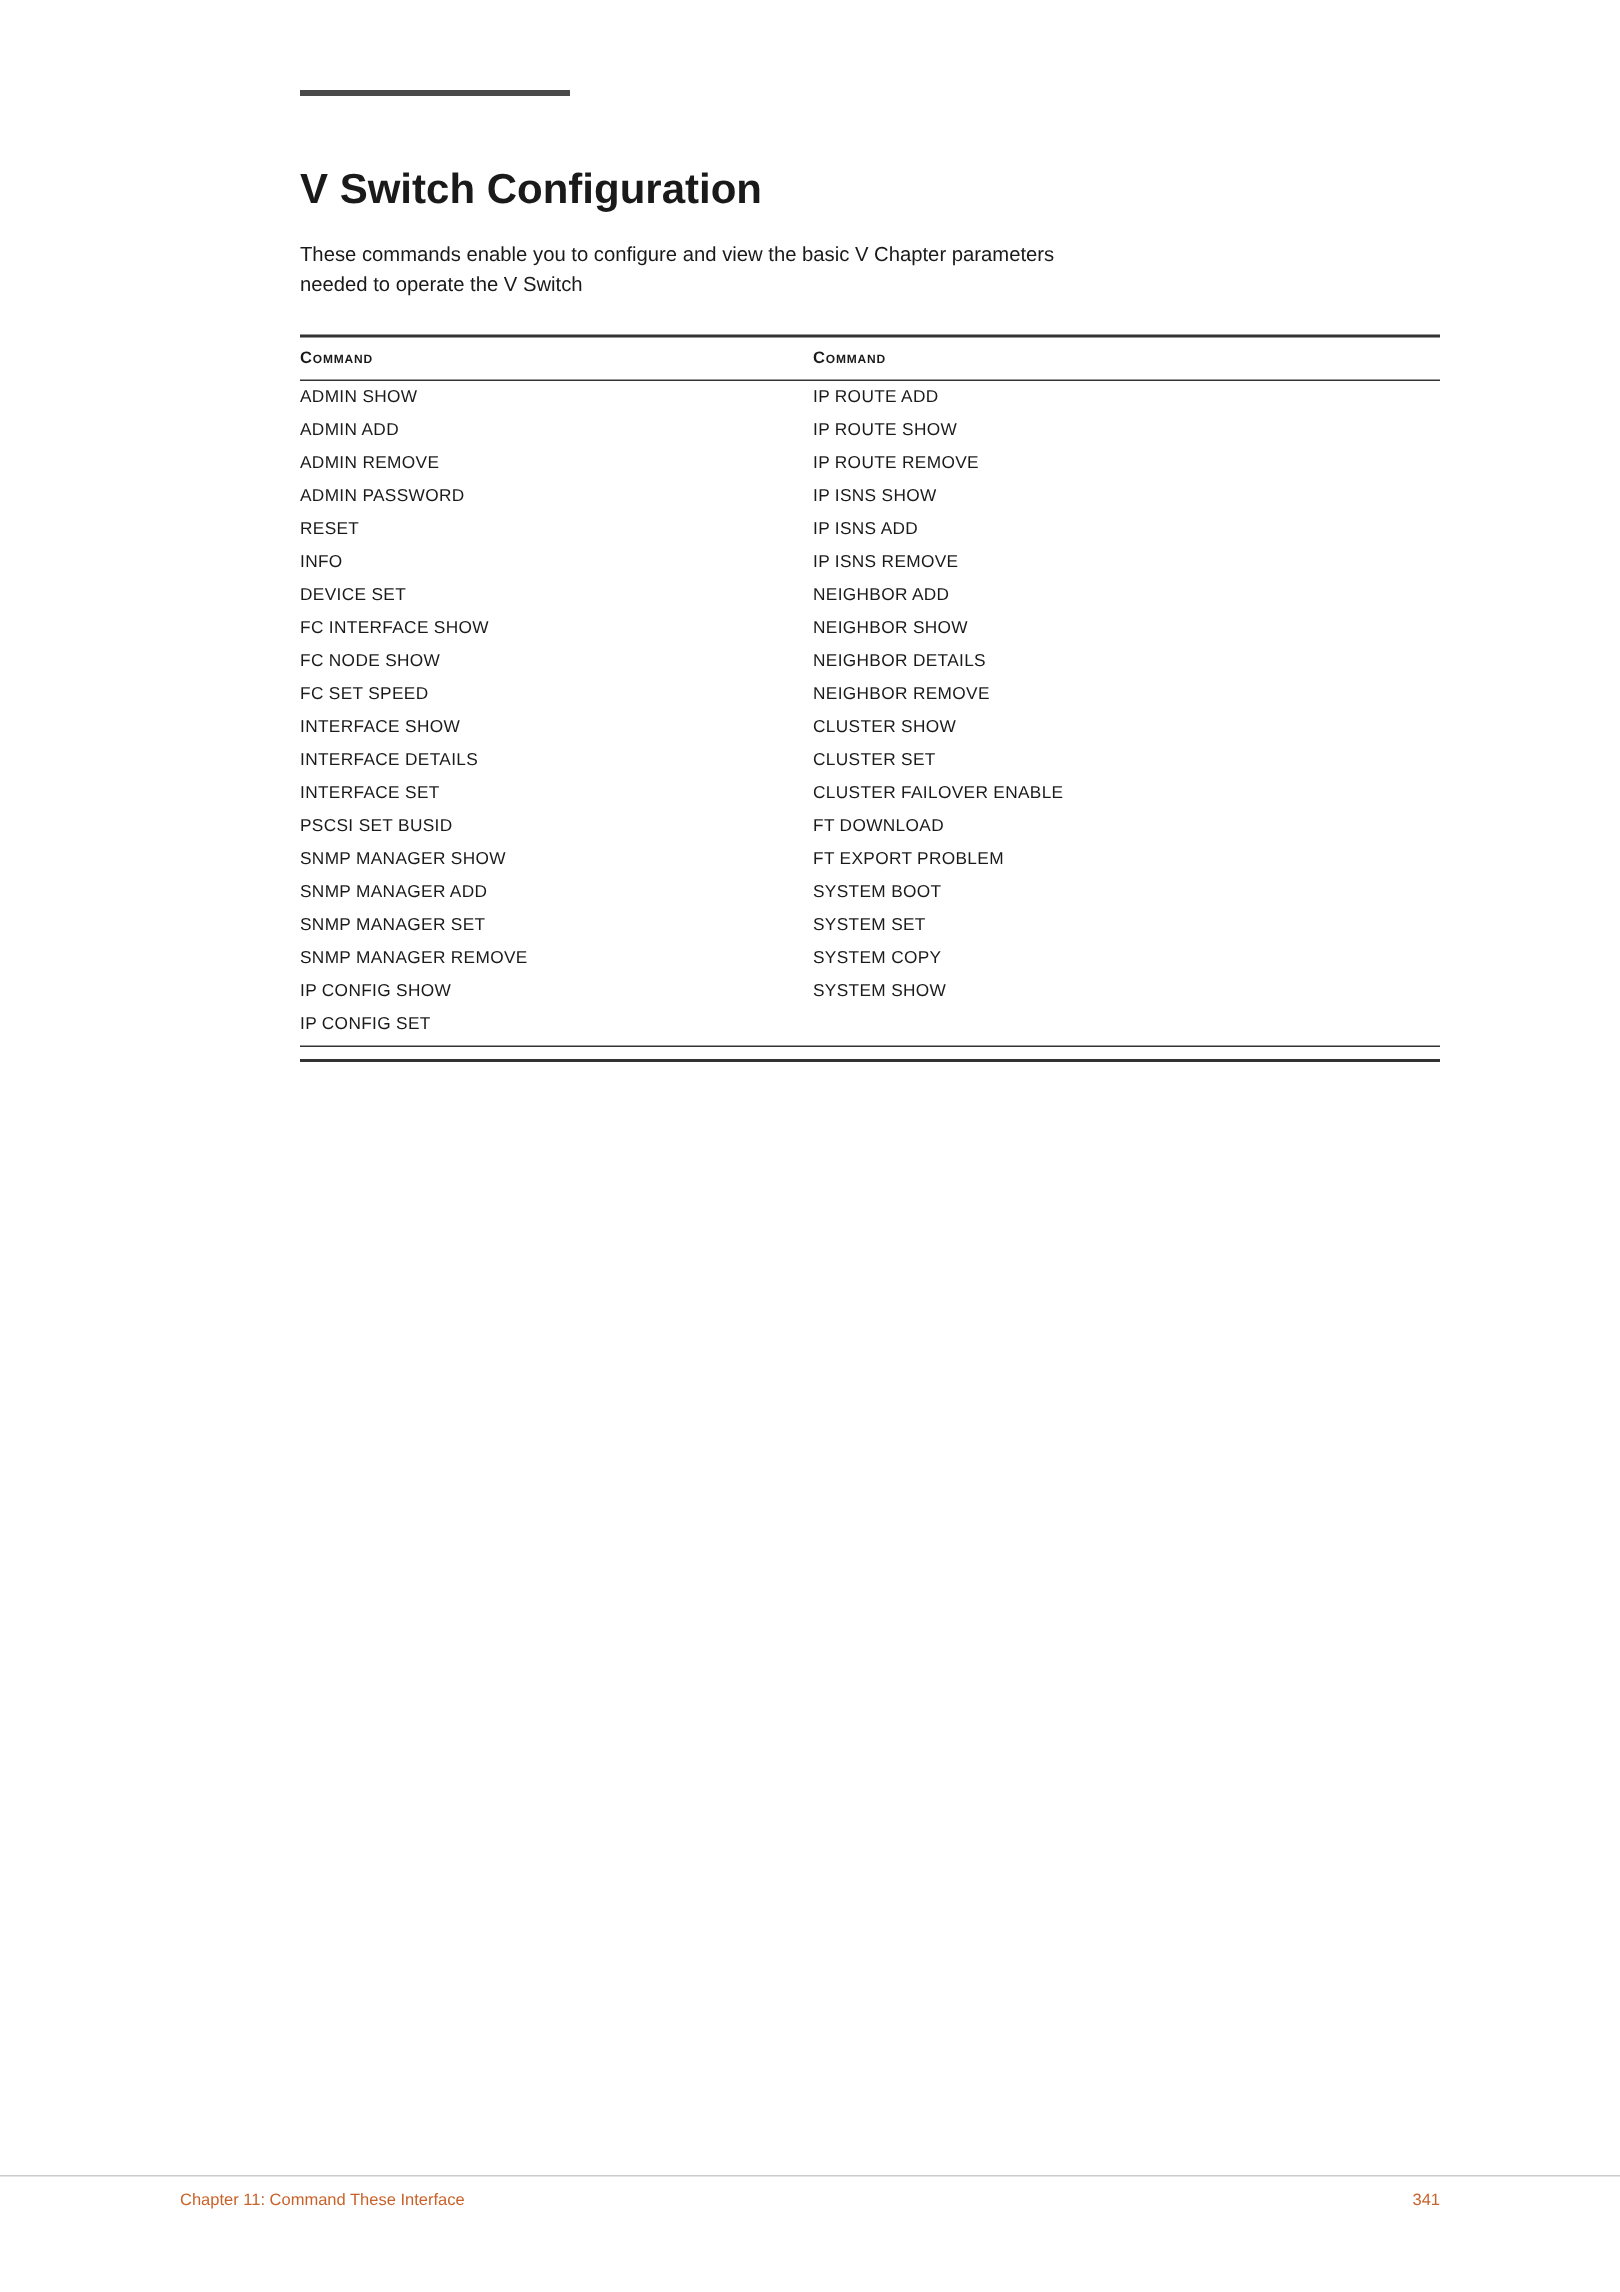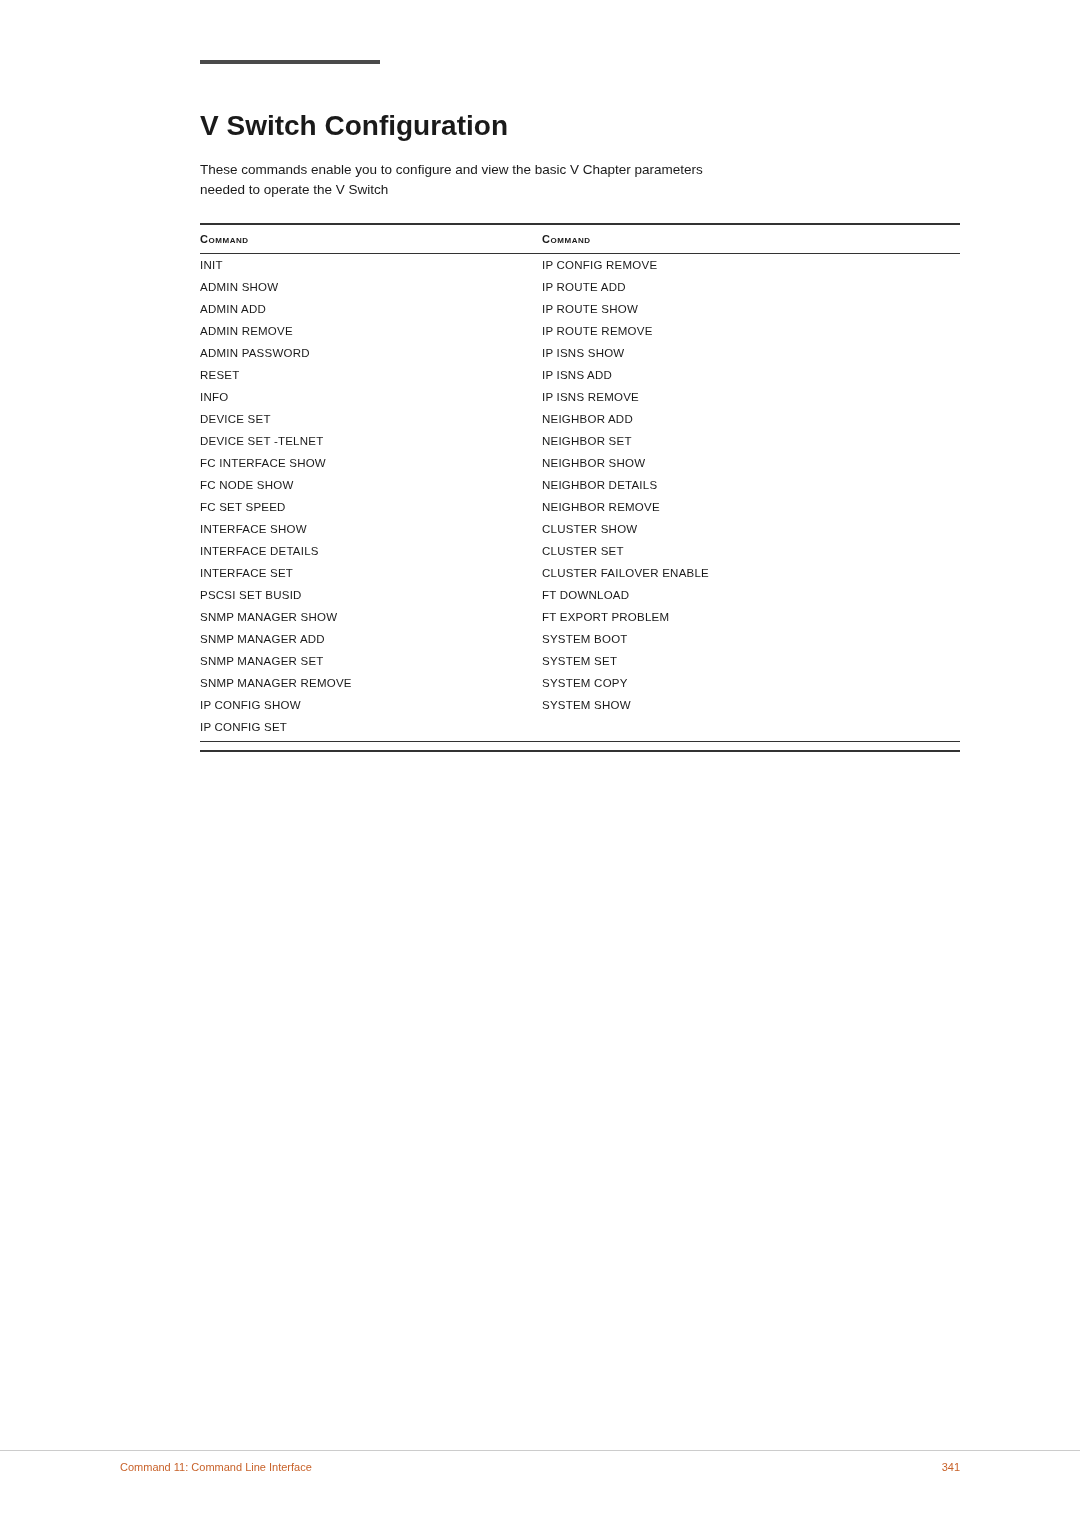--- a/index.html
+++ b/index.html
@@ -138,24 +138,20 @@
   <p class="page-description">These commands enable you to configure and view the basic V Chapter parameters needed to operate the V Switch</p>
 
   <table class="command-table">
     <thead>
       <tr>
         <th>Command</th>
         <th>Command</th>
       </tr>
     </thead>
     <tbody id="table-body">
-    <tr>
-          <td>INIT</td>
-          <td>IP CONFIG REMOVE</td>
-        </tr>
         <tr>
           <td>ADMIN SHOW</td>
           <td>IP ROUTE ADD</td>
         </tr>
         <tr>
           <td>ADMIN ADD</td>
           <td>IP ROUTE SHOW</td>
         </tr>
         <tr>
           <td>ADMIN REMOVE</td>
@@ -169,24 +165,20 @@
           <td>RESET</td>
           <td>IP ISNS ADD</td>
         </tr>
         <tr>
           <td>INFO</td>
           <td>IP ISNS REMOVE</td>
         </tr>
         <tr>
           <td>DEVICE SET</td>
           <td>NEIGHBOR ADD</td>
-        </tr>
-        <tr>
-          <td>DEVICE SET -TELNET</td>
-          <td>NEIGHBOR SET</td>
         </tr>
         <tr>
           <td>FC INTERFACE SHOW</td>
           <td>NEIGHBOR SHOW</td>
         </tr>
         <tr>
           <td>FC NODE SHOW</td>
           <td>NEIGHBOR DETAILS</td>
         </tr>
         <tr>
@@ -235,16 +227,16 @@
         </tr>
       </tbody>
     <tfoot>
       <tr>
         <td colspan="2"></td>
       </tr>
     </tfoot>
   </table>
 
   <div class="footer-bar">
-    <span class="footer-chapter">Command 11:  Command Line Interface</span>
+    <span class="footer-chapter">Chapter 11:  Command These Interface</span>
     <span class="footer-page">341</span>
   </div>
 </div>
 
 </body></html>

